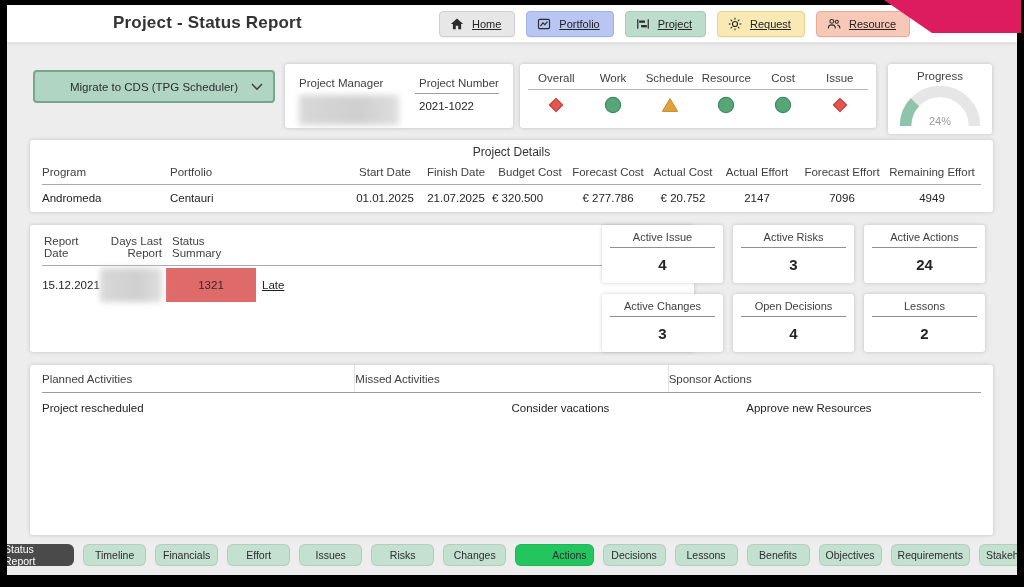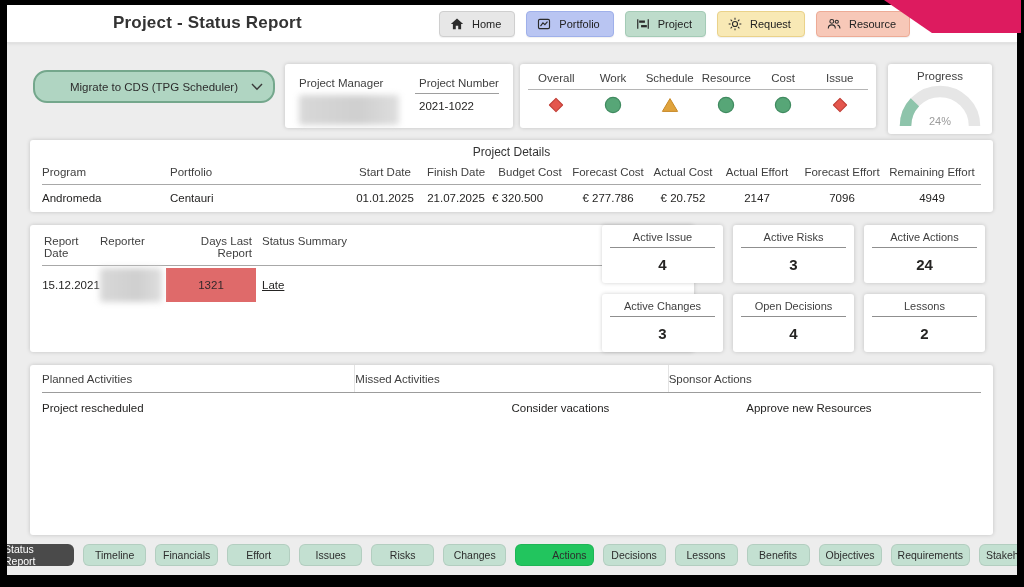--- a/index.html
+++ b/index.html
@@ -9,28 +9,28 @@
     -webkit-font-smoothing:antialiased;
   }
   .frame{position:absolute;left:7px;top:5px;right:7px;bottom:12px;background:#ededed;overflow:hidden;}
   
   .header-bar{position:absolute;left:0;top:0;right:0;height:37px;background:#fff;
     border-bottom:1px solid #e2e2e2;box-shadow:0 1px 3px rgba(0,0,0,.08);}
   .page-title{position:absolute;left:106px;top:8px;font-size:17px;font-weight:bold;color:#333;letter-spacing:.2px;}
   .nav{position:absolute;left:432px;top:6px;display:flex;gap:11px;}
   .nav-btn{height:24px;border-radius:4px;display:flex;align-items:center;gap:8px;
     padding:0 13px 0 10px;font-size:11px;color:#222;cursor:pointer;border:1px solid rgba(0,0,0,.10);
-    box-shadow:0 1px 1px rgba(0,0,0,.06);}
+    box-shadow:0 1px 1px rgba(0,0,0,.06);text-decoration:underline;}
   .nav-btn .icon{display:flex;align-items:center;}
   .ribbon{position:absolute;left:884px;top:0;width:137px;height:33px;z-index:9;
     clip-path:polygon(0 0,100% 0,100% 100%,35% 100%);}
   
   .card{position:absolute;background:#fff;border-radius:3px;box-shadow:0 0 4px rgba(0,0,0,.18);}
   
-  .selector{position:absolute;left:26px;top:65px;width:238px;height:29px;border-radius:14px;
+  .selector{position:absolute;left:26px;top:65px;width:238px;height:29px;border-radius:4px;
     display:flex;align-items:center;justify-content:center;font-size:11.5px;color:#2d2d2d;cursor:pointer;}
   .selector .chev{position:absolute;right:10px;top:11px;}
   
   .pm-card{left:278px;top:59px;width:228px;height:64px;padding:0 14px;box-sizing:border-box;}
   .pm-grid{display:grid;grid-template-columns:104px 1fr;column-gap:12px;margin-top:9px;}
   .pm-h{font-size:11.5px;color:#3f3f3f;height:20px;display:flex;align-items:center;}
   .pm-h.right{justify-content:flex-start;padding-left:4px;}
   .pm-val{font-size:11.5px;color:#252423;border-top:1px solid #9e9e9e;padding:6px 0 0 4px;}
   .blur{background:linear-gradient(90deg,#d8d8d8,#cfcfcf 60%,#dedede);filter:blur(3px);border-radius:2px;}
   .pm-blur{width:100px;height:30px;margin-top:2px;}
@@ -271,21 +271,20 @@
         <div class="pd-cell" style="width: 70px; text-align: center;">€ 20.752</div>
         <div class="pd-cell" style="width: 78px; text-align: center;">2147</div>
         <div class="pd-cell" style="width: 92px; text-align: center;">7096</div>
         <div class="pd-cell" style="width: 88px; text-align: center;">4949</div>
       </div>
   </div>
 
   <div class="card report-card">
     <div class="rp-row hdr">
       <div class="rp-h ctr">Report Date</div>
-      <div class="rp-h">Reporter</div>
       <div class="rp-h num">Days Last Report</div>
       <div class="rp-h sum">Status Summary</div>
     </div>
     <div class="rp-row" style="margin-top:2px;">
       <div class="rp-c rp-date">15.12.2021</div>
       <div>
           <div class="blur rp-blur"></div>
         </div>
       <div class="alert-cell" id="alert-cell" style="background: rgb(223, 106, 106);">
         <span>1321</span>

